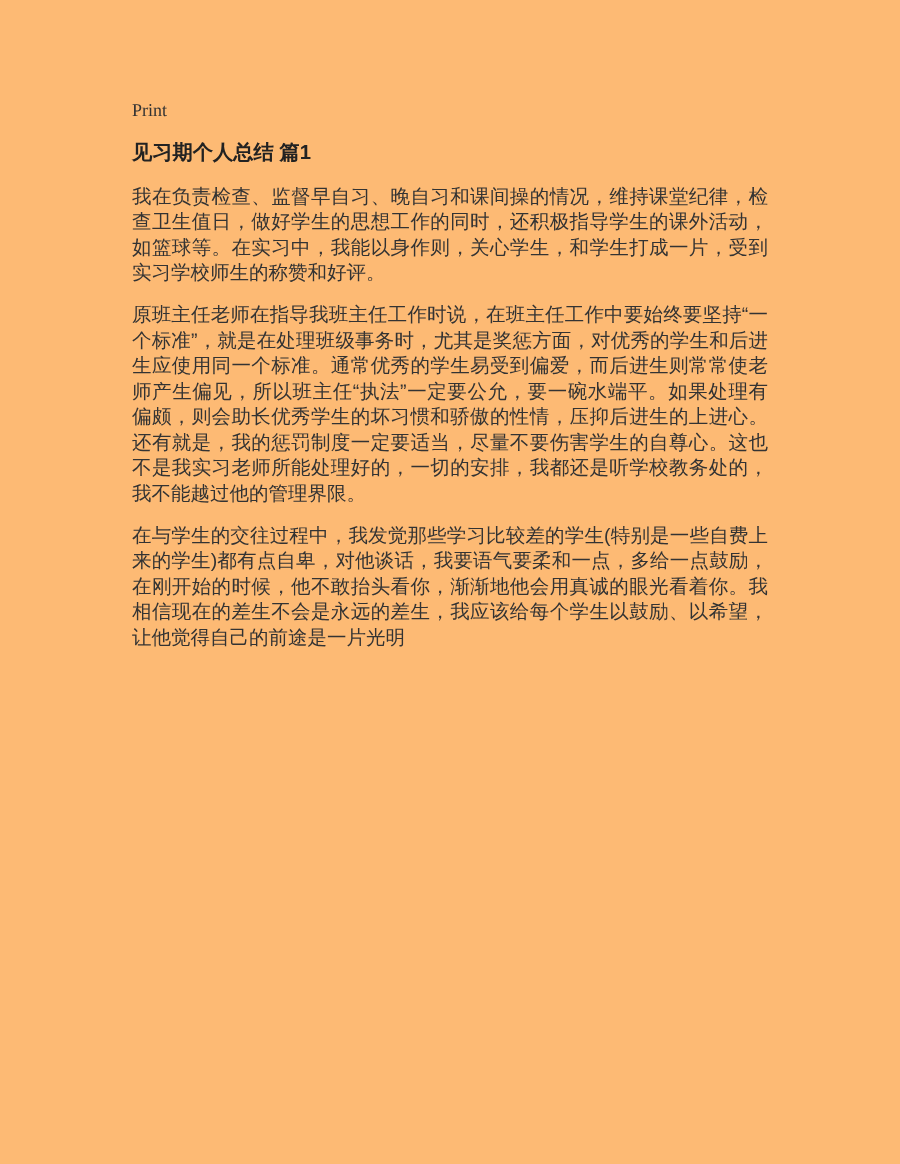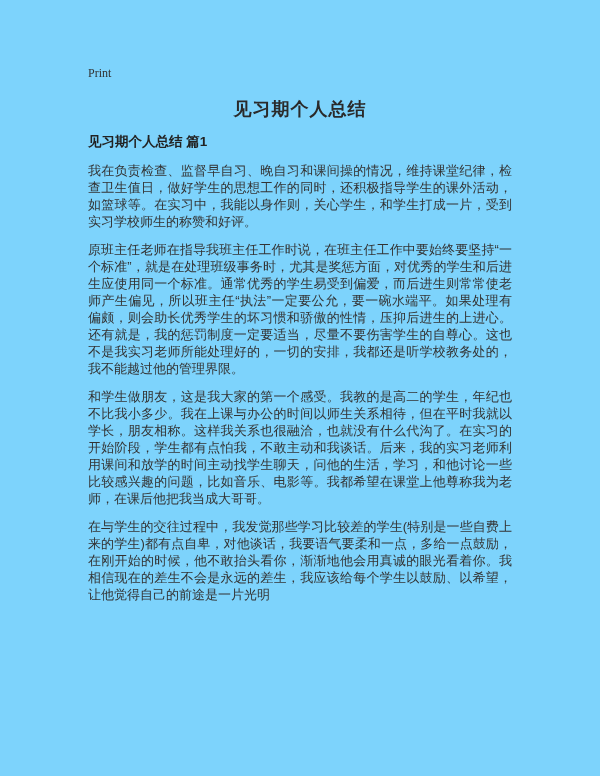--- a/index.html
+++ b/index.html
@@ -5,21 +5,21 @@
   html, body {
     margin: 0;
     padding: 0;
     background: #ffffff;
   }
   .page {
     position: relative;
     width: 600px;
     height: 776px;
     margin: 0;
-    background: #7dd3fc;
+    background: #fdba74;
     box-sizing: border-box;
     padding: 66px 88px 0 88px;
     overflow: hidden;
     color: #262626;
     font-family: "Liberation Sans", sans-serif;
   }
   .print-label {
     font-family: "Liberation Serif", serif;
     font-size: 12px;
     color: #333333;
@@ -54,24 +54,22 @@
     line-break: anywhere;
     color: #333333;
   }
 </style>
 </head>
 <body>
 
 <div class="page">
   <div class="print-label">Print</div>
 
-  <h1 class="doc-title">见习期个人总结</h1>
 
 
   <h2 class="section-heading">见习期个人总结 篇1</h2>
 
   <div class="article-body">
     <p>我在负责检查、监督早自习、晚自习和课间操的情况，维持课堂纪律，检查卫生值日，做好学生的思想工作的同时，还积极指导学生的课外活动，如篮球等。在实习中，我能以身作则，关心学生，和学生打成一片，受到实习学校师生的称赞和好评。</p>
     <p>原班主任老师在指导我班主任工作时说，在班主任工作中要始终要坚持“一个标准”，就是在处理班级事务时，尤其是奖惩方面，对优秀的学生和后进生应使用同一个标准。通常优秀的学生易受到偏爱，而后进生则常常使老师产生偏见，所以班主任“执法”一定要公允，要一碗水端平。如果处理有偏颇，则会助长优秀学生的坏习惯和骄傲的性情，压抑后进生的上进心。还有就是，我的惩罚制度一定要适当，尽量不要伤害学生的自尊心。这也不是我实习老师所能处理好的，一切的安排，我都还是听学校教务处的，我不能越过他的管理界限。</p>
-    <p>和学生做朋友，这是我大家的第一个感受。我教的是高二的学生，年纪也不比我小多少。我在上课与办公的时间以师生关系相待，但在平时我就以学长，朋友相称。这样我关系也很融洽，也就没有什么代沟了。在实习的开始阶段，学生都有点怕我，不敢主动和我谈话。后来，我的实习老师利用课间和放学的时间主动找学生聊天，问他的生活，学习，和他讨论一些比较感兴趣的问题，比如音乐、电影等。我都希望在课堂上他尊称我为老师，在课后他把我当成大哥哥。</p>
     <p>在与学生的交往过程中，我发觉那些学习比较差的学生(特别是一些自费上来的学生)都有点自卑，对他谈话，我要语气要柔和一点，多给一点鼓励，在刚开始的时候，他不敢抬头看你，渐渐地他会用真诚的眼光看着你。我相信现在的差生不会是永远的差生，我应该给每个学生以鼓励、以希望，让他觉得自己的前途是一片光明</p>
   </div>
 </div>
 
 </body></html>

